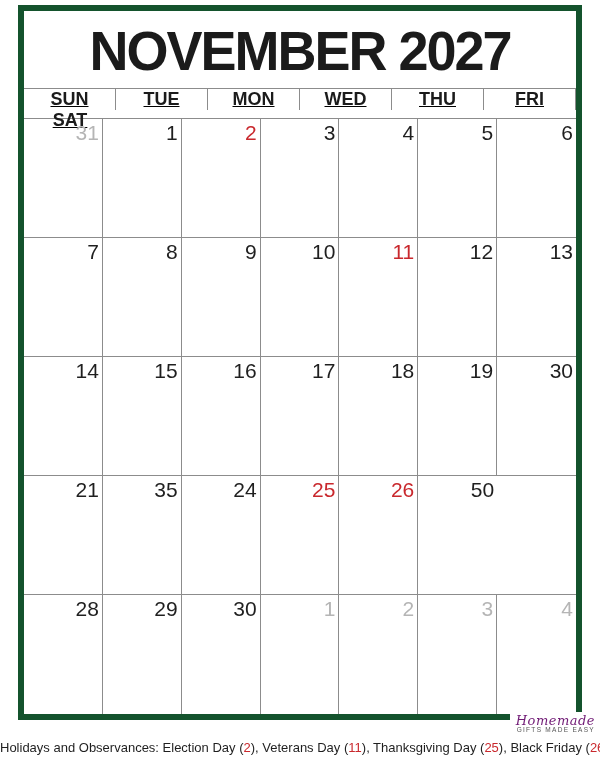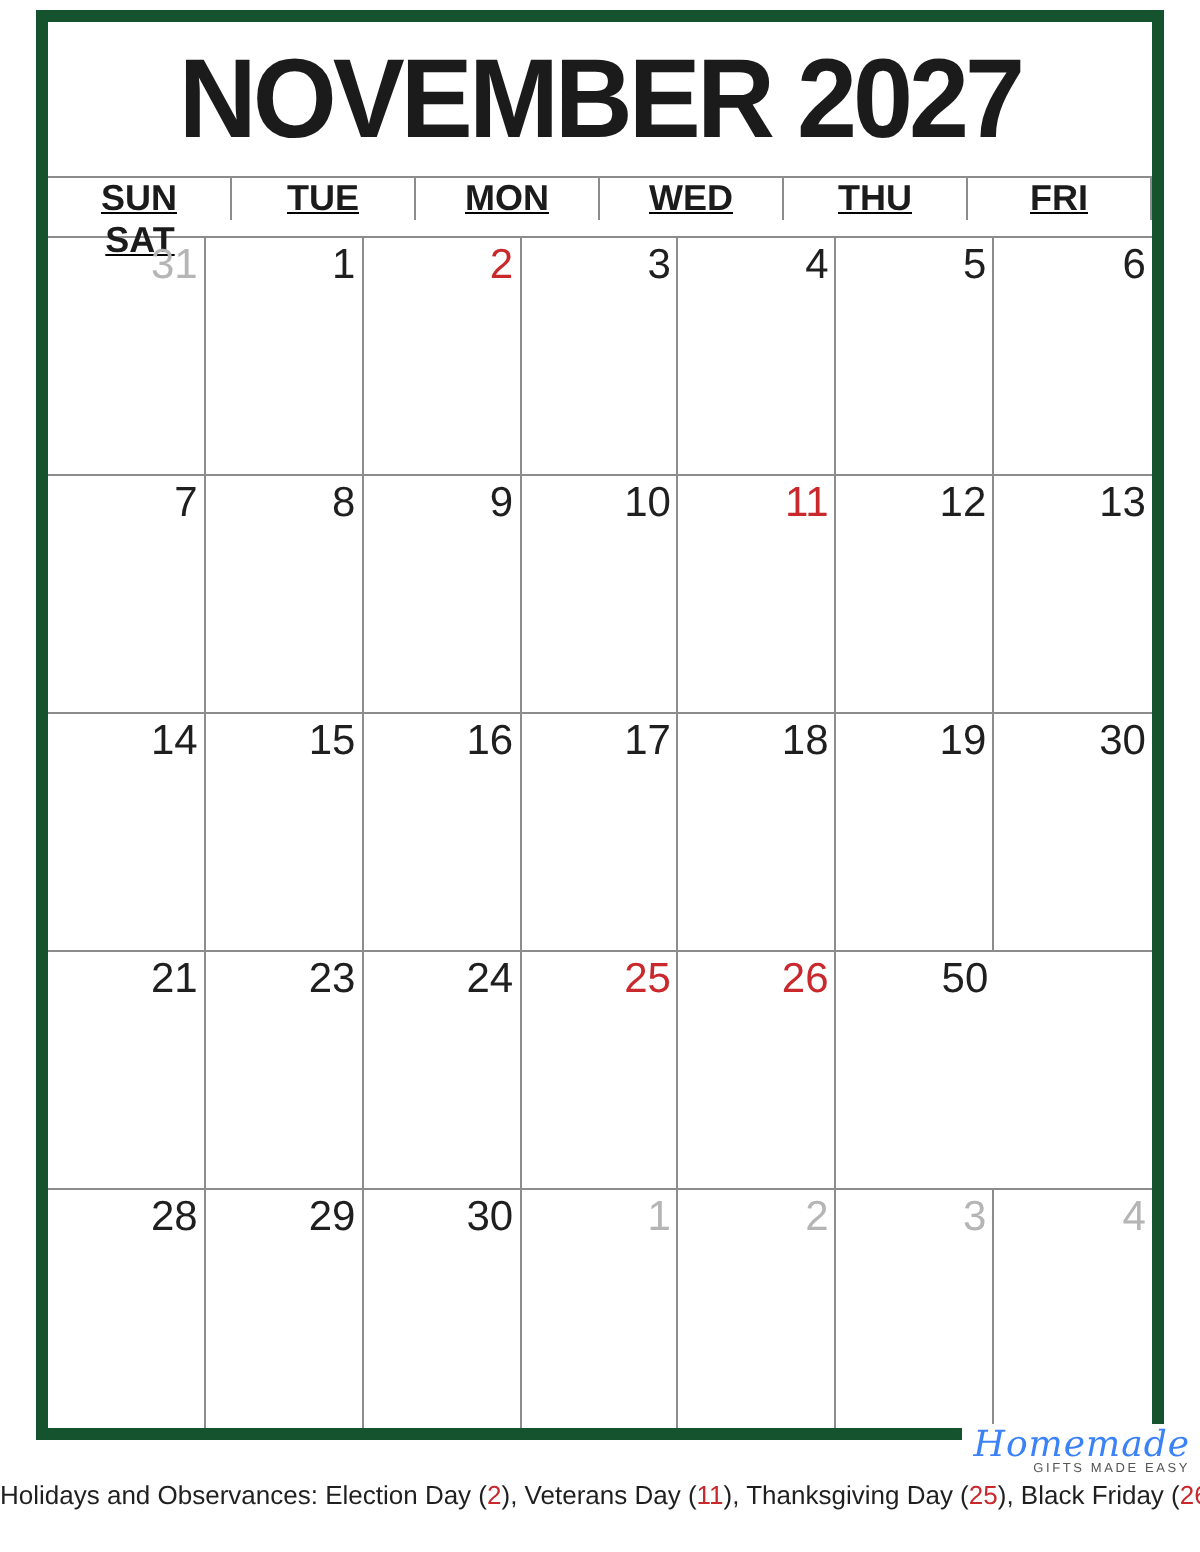--- a/index.html
+++ b/index.html
@@ -91,23 +91,23 @@
     position: absolute;
     right: 2px; top: 712px;
     background: #ffffff;
     padding: 2px 3px 1px 6px;
     text-align: center;
     z-index: 5;
   }
   .logo-script {
     font-family: "DejaVu Serif", serif;
     font-style: italic;
-    font-size: 18px;
+    font-size: 13px;
     line-height: 1;
-    color: #3b82f6;
+    color: #701a75;
     letter-spacing: 0.5px;
   }
   .logo-caption {
     font-size: 6.5px;
     letter-spacing: 1.3px;
     color: #555555;
     margin-top: -1px;
     text-align: right;
   }
 </style>
@@ -155,21 +155,21 @@
     <div class="day-cell"><span class="day-num normal">15</span></div>
     <div class="day-cell"><span class="day-num normal">16</span></div>
     <div class="day-cell"><span class="day-num normal">17</span></div>
     <div class="day-cell"><span class="day-num normal">18</span></div>
     <div class="day-cell"><span class="day-num normal">19</span></div>
     <div class="day-cell"><span class="day-num normal">30</span></div>
   </div>
 
   <div class="week-row">
     <div class="day-cell"><span class="day-num normal">21</span></div>
-    <div class="day-cell"><span class="day-num normal">23</span></div>
+    <div class="day-cell"><span class="day-num normal">35</span></div>
     <div class="day-cell"><span class="day-num normal">24</span></div>
     <div class="day-cell"><span class="day-num holiday">25</span></div>
     <div class="day-cell"><span class="day-num holiday">26</span></div>
     <div class="day-cell"><span class="day-num normal">50</span></div>
   </div>
 
   <div class="week-row">
     <div class="day-cell"><span class="day-num normal">28</span></div>
     <div class="day-cell"><span class="day-num normal">29</span></div>
     <div class="day-cell"><span class="day-num normal">30</span></div>

